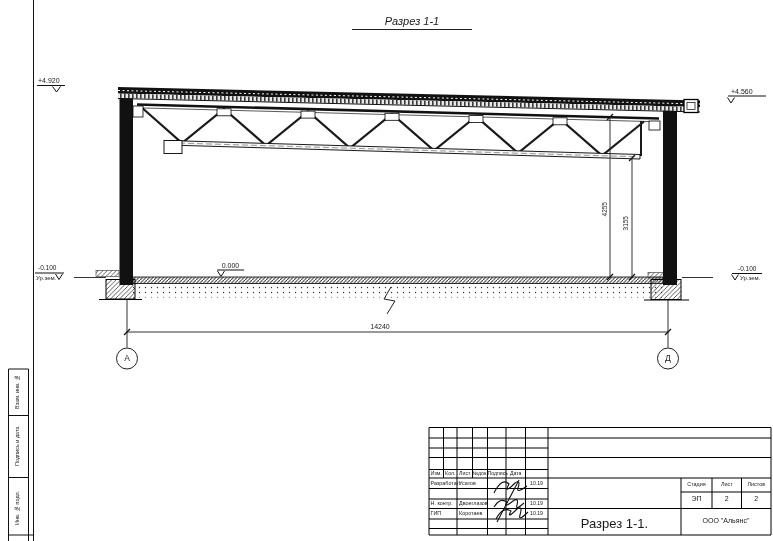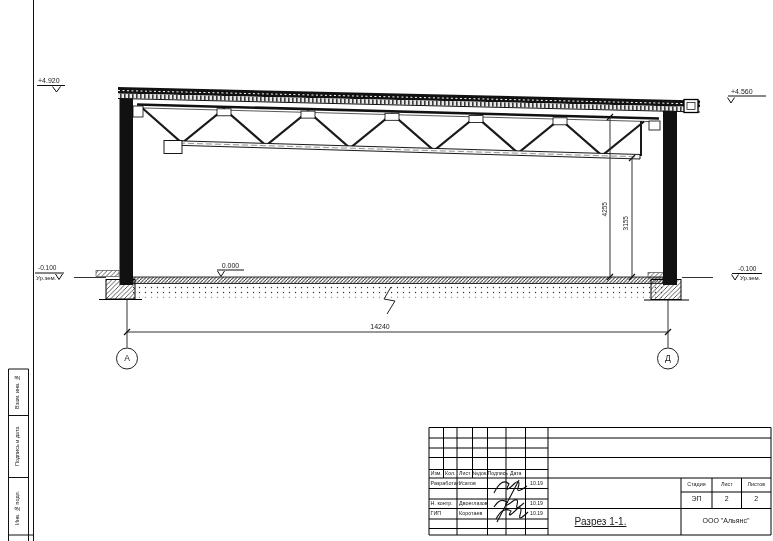--- a/index.html
+++ b/index.html
@@ -155,20 +155,21 @@
     </g>
 
     <g stroke="#111" stroke-width="1.1" fill="none">
       <path d="M494,493 Q502,477 509,484 Q503,495 515,483 Q521,479 518,488 Q516,494 527,486"></path>
       <path d="M519,480 L497,522"></path>
       <path d="M494,507 Q500,497 507,502 Q503,509 513,501 Q519,497 517,505 Q515,511 524,503"></path>
       <path d="M496,519 Q503,506 511,511 Q506,520 517,509 Q523,505 520,515 Q518,522 528,512"></path>
     </g>
   </svg>
 
+  <div class="lbl it u c" style="left:352px;top:16px;width:120px;font-size:11px;">Разрез 1-1</div>
 
   <div class="lbl" style="left:38px;top:77px;font-size:7px;">+4.920</div>
   <div class="lbl" style="left:731px;top:87.5px;font-size:7px;">+4.560</div>
   <div class="lbl c" style="left:217px;top:261.5px;width:27px;font-size:7px;">0.000</div>
   <div class="lbl" style="left:38px;top:265px;font-size:6.5px;">-0.100</div>
   <div class="lbl" style="left:36px;top:274.5px;font-size:6px;">Ур.зем.</div>
   <div class="lbl" style="left:738px;top:265.5px;font-size:6.5px;">-0.100</div>
   <div class="lbl" style="left:740px;top:275px;font-size:6px;">Ур.зем.</div>
 
   <div class="lbl c rot" style="left:590px;top:206px;width:30px;font-size:6.5px;">4255</div>
@@ -201,16 +202,16 @@
   <div class="lbl" style="left:459px;top:511px;font-size:5.4px;">Коротаев</div>
   <div class="lbl c" style="left:525.5px;top:511px;width:22px;font-size:5.2px;">10.19</div>
 
   <div class="lbl c" style="left:681px;top:481.5px;width:31px;font-size:5.4px;">Стадия</div>
   <div class="lbl c" style="left:712px;top:481.5px;width:29.5px;font-size:5.4px;">Лист</div>
   <div class="lbl c" style="left:741.5px;top:481.5px;width:29.5px;font-size:5.4px;">Листов</div>
   <div class="lbl c" style="left:681px;top:495px;width:31px;font-size:7px;">ЭП</div>
   <div class="lbl c" style="left:712px;top:495px;width:29.5px;font-size:7px;">2</div>
   <div class="lbl c" style="left:741.5px;top:495px;width:29.5px;font-size:7px;">2</div>
 
-  <div class="lbl c" style="left:534px;top:517px;width:133px;font-size:10px;text-decoration:underline;">Разрез 1-1.</div>
+  <div class="lbl c" style="left:548px;top:517px;width:133px;font-size:13px;">Разрез 1-1.</div>
   <div class="lbl c" style="left:681px;top:517px;width:90px;font-size:7px;">ООО "Альянс"</div>
 
 </div>
 
 </body></html>

